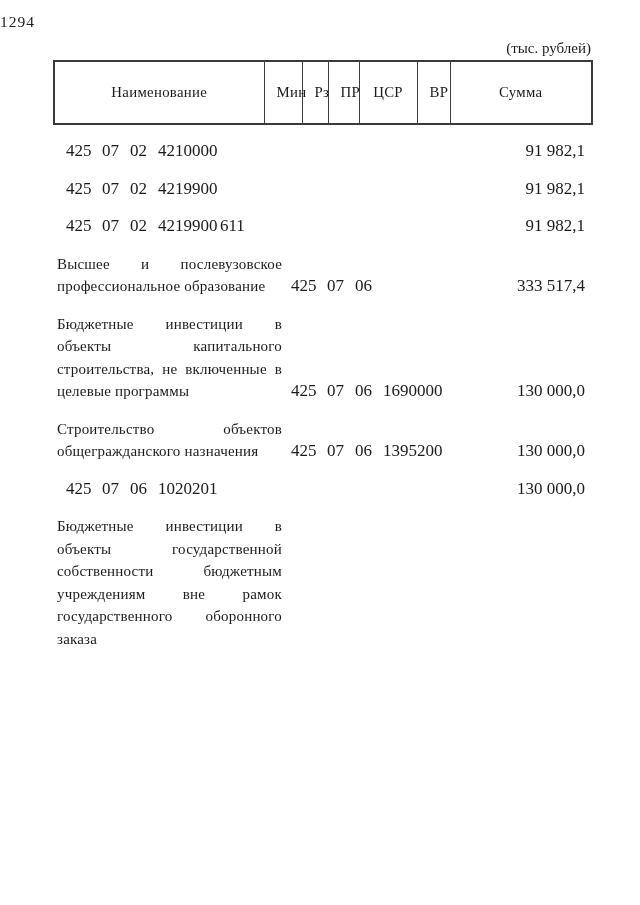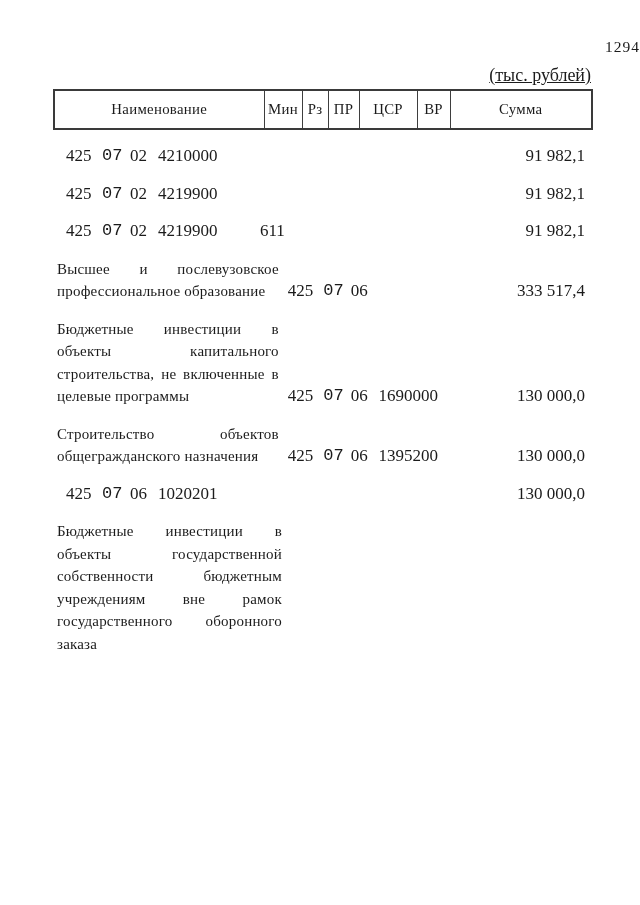--- a/index.html
+++ b/index.html
@@ -4,45 +4,45 @@
 <style>
   html,body{margin:0;padding:0;}
   body{
     width:640px;height:905px;background:#ffffff;overflow:hidden;
     font-family:"Liberation Serif","DejaVu Serif",serif;
     color:#1b1b1b;
     -webkit-font-smoothing:antialiased;
   }
   .page{position:relative;width:640px;height:905px;}
   .page-number{
-    padding-top:38px;text-align:right;font-size:15.5px;letter-spacing:1px;
+    padding-top:13px;text-align:left;font-size:15.5px;letter-spacing:1px;
   }
   .units-note{
-    margin-top:9px;margin-right:49px;text-align:right;font-size:18px;text-decoration:underline;
+    margin-top:9px;margin-right:49px;text-align:right;font-size:15px;
   }
   table.hdr{
     margin:3px 0 0 53px;width:538px;border-collapse:collapse;table-layout:fixed;
   }
   table.hdr td{
     border:1.6px solid #3e3e3e;height:37px;text-align:center;vertical-align:middle;
-    font-size:14.8px;padding:0;letter-spacing:.3px;
+    font-size:14.8px;padding:12px;letter-spacing:.3px;
   }
   table.hdr{border:2px solid #3a3a3a;}
   .rows{margin-left:57px;width:528px;}
   .row{display:flex;align-items:flex-end;margin-top:15px;}
   .c-name{
     width:225px;font-size:15px;line-height:22.5px;
     text-align:justify;text-align-last:left;letter-spacing:.2px;
   }
   .c-num{font-size:17px;line-height:22.5px;white-space:nowrap;}
   .c-min{width:45px;box-sizing:border-box;padding-left:9px;}
-  .c-rz{width:28px;font-family:Liberation Mono, monospace;}
+  .c-rz{width:28px;}
   .c-pr{width:28px;}
   .c-csr{width:62px;}
-  .c-vr{width:38px;margin-left:40px;}
+  .c-vr{width:38px;}
   .c-sum{flex:1;text-align:right;}
 </style>
 </head>
 <body>
 
 <div class="page">
 
   <div class="page-number">1294</div>
 
   <div class="units-note">(тыс. рублей)</div>

